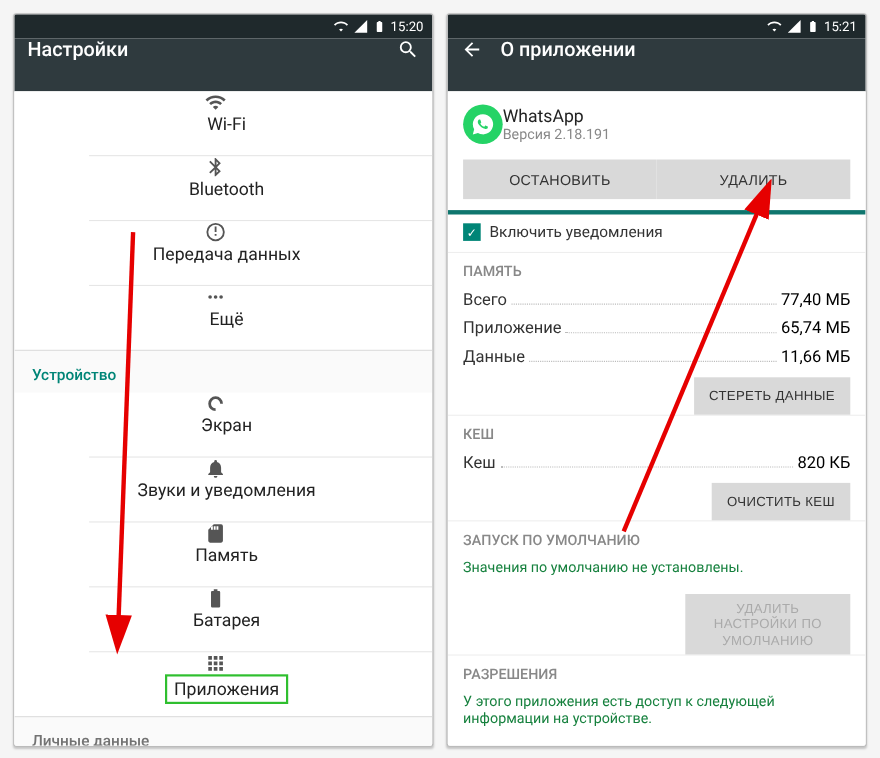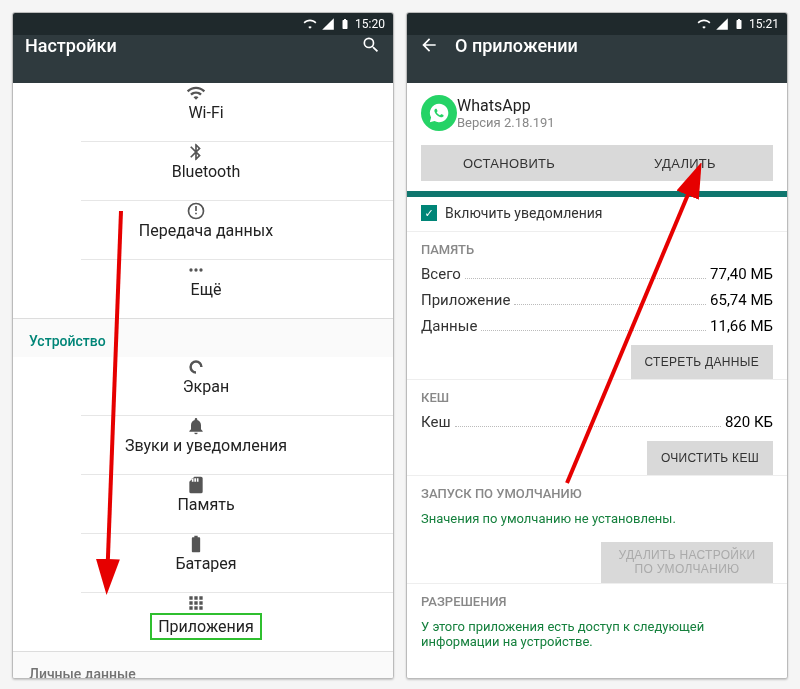--- a/index.html
+++ b/index.html
@@ -84,21 +84,21 @@
   
   .appinfo-header {
     display:flex; align-items:center; padding:12px 14px 6px;
   }
   .wa-icon {
     width:36px;height:36px;border-radius:50%;background:#25d366;display:flex;align-items:center;justify-content:center;
   }
   .appname { font-size:16px; color:#222; }
   .appver { font-size:13px; color:#888; }
   .btn-row {
-    display:flex; gap:0; padding: 8px 14px 10px; border-bottom:6px solid #0f766e;
+    display:flex; gap:0; padding: 8px 14px 10px; border-bottom:4px solid #0f766e;
   }
   .btn {
     flex:1; height:36px; background:#d9d9d9; border:none; font-size:13px; color:#333;
     letter-spacing:.3px; font-weight:500; cursor:pointer;
   }
   .chk-row {
     display:flex; align-items:center; gap:8px; padding: 8px 14px 10px;
     border-bottom:1px solid #eee; font-size:14px; color:#333;
   }
   .chk {
@@ -313,21 +313,21 @@
           <span class="dots"></span>
           <span class="v">820 КБ</span>
         </div>
       </div>
     <div class="right-btn-wrap">
         <button class="right-btn">ОЧИСТИТЬ КЕШ</button>
       </div>
     <div class="sect-label">ЗАПУСК ПО УМОЛЧАНИЮ</div>
     <div class="helper noborder">Значения по умолчанию не установлены.</div>
     <div class="right-btn-wrap">
-        <button class="right-btn disabled" style="width:172px;white-space:normal;line-height:1.2;height:auto;padding:6px 10px;text-align:center">УДАЛИТЬ НАСТРОЙКИ ПО УМОЛЧАНИЮ</button>
+        <button class="right-btn disabled" style="width:150px;white-space:normal;line-height:1.2;height:auto;padding:6px 10px;text-align:center">УДАЛИТЬ НАСТРОЙКИ ПО УМОЛЧАНИЮ</button>
       </div>
     <div class="sect-label">РАЗРЕШЕНИЯ</div>
     <div class="helper noborder">У этого приложения есть доступ к следующей информации на устройстве.</div>
 
     <svg class="arrow" style="left:150px;top:80px;width:170px;height:330px" viewBox="0 0 170 330">
       <defs>
           <marker id="ah2" markerWidth="10" markerHeight="10" refX="6" refY="3" orient="auto">
             <path d="M0,0 L0,6 L9,3 z" fill="#e60000"></path>
           </marker>
         </defs>

